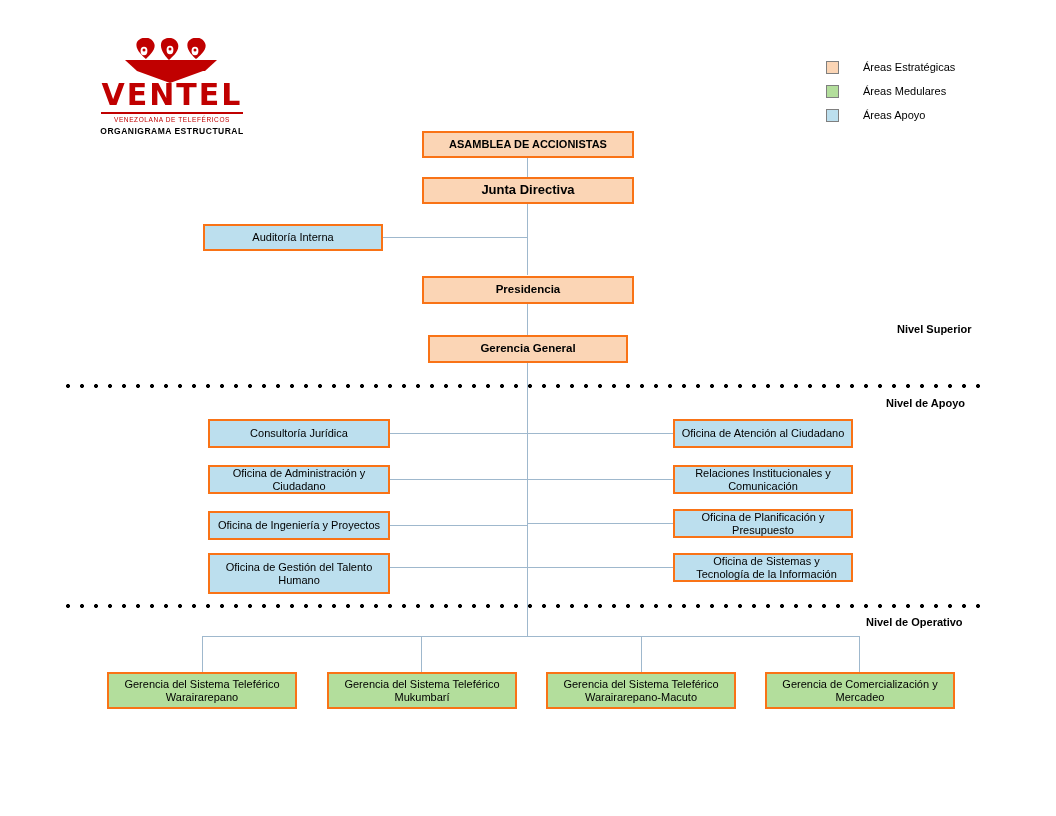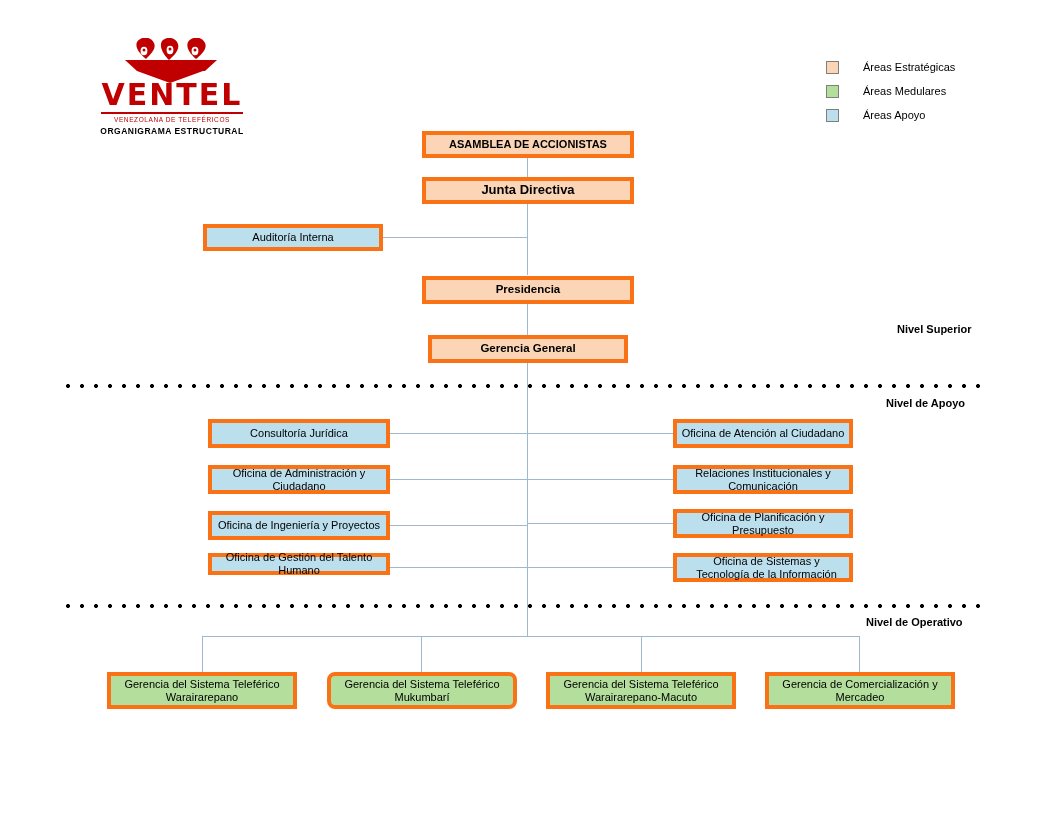--- a/index.html
+++ b/index.html
@@ -13,21 +13,21 @@
   #canvas {
     position: relative;
     width: 1056px;
     height: 816px;
     overflow: hidden;
     background: #ffffff;
   }
   .node {
     position: absolute;
     box-sizing: border-box;
-    border: 4px solid #f97316;
+    border: 2px solid #f97316;
     display: flex;
     align-items: center;
     justify-content: center;
     text-align: center;
     font-size: 11px;
     line-height: 1.15;
     color: #000000;
     padding: 2px 4px;
   }
   .strategic { background: #fbd5b5; }
@@ -203,31 +203,31 @@
   <div class="node strategic mid" style="left:422px; top:276px; width:212px; height:28px;">Presidencia</div>
 
   <div class="node strategic mid" style="left:428px; top:335px; width:200px; height:28px;">Gerencia General</div>
 
   <div class="node support" style="left:208px; top:419px; width:182px; height:29px;">Consultoría Jurídica</div>
 
   <div class="node support" style="left:208px; top:465px; width:182px; height:29px;">Oficina de Administración y Ciudadano</div>
 
   <div class="node support" style="left:208px; top:511px; width:182px; height:29px;">Oficina de Ingeniería y Proyectos</div>
 
-  <div class="node support" style="left:208px; top:553px; width:182px; height:22px;">Oficina de  Gestión del  Talento Humano</div>
+  <div class="node support" style="left:208px; top:553px; width:182px; height:41px;">Oficina de  Gestión del  Talento Humano</div>
 
   <div class="node support" style="left:673px; top:419px; width:180px; height:29px;">Oficina de Atención al Ciudadano</div>
 
   <div class="node support" style="left:673px; top:465px; width:180px; height:29px;">Relaciones Institucionales y Comunicación</div>
 
   <div class="node support" style="left:673px; top:509px; width:180px; height:29px;">Oficina de Planificación y Presupuesto</div>
 
   <div class="node support" style="left:673px; top:553px; width:180px; height:29px;padding-left:11px;">Oficina de Sistemas y Tecnología de la Información</div>
 
   <div class="node core" style="left:107px; top:672px; width:190px; height:37px;">Gerencia del Sistema  Teleférico Warairarepano</div>
 
-  <div class="node core" style="left:327px; top:672px; width:190px; height:37px;border-radius:8px;">Gerencia del Sistema  Teleférico Mukumbarí</div>
+  <div class="node core" style="left:327px; top:672px; width:190px; height:37px;">Gerencia del Sistema  Teleférico Mukumbarí</div>
 
   <div class="node core" style="left:546px; top:672px; width:190px; height:37px;">Gerencia del Sistema  Teleférico Warairarepano-Macuto</div>
 
   <div class="node core" style="left:765px; top:672px; width:190px; height:37px;">Gerencia de Comercialización y Mercadeo</div>
 
 </div>
 
 </body></html>

